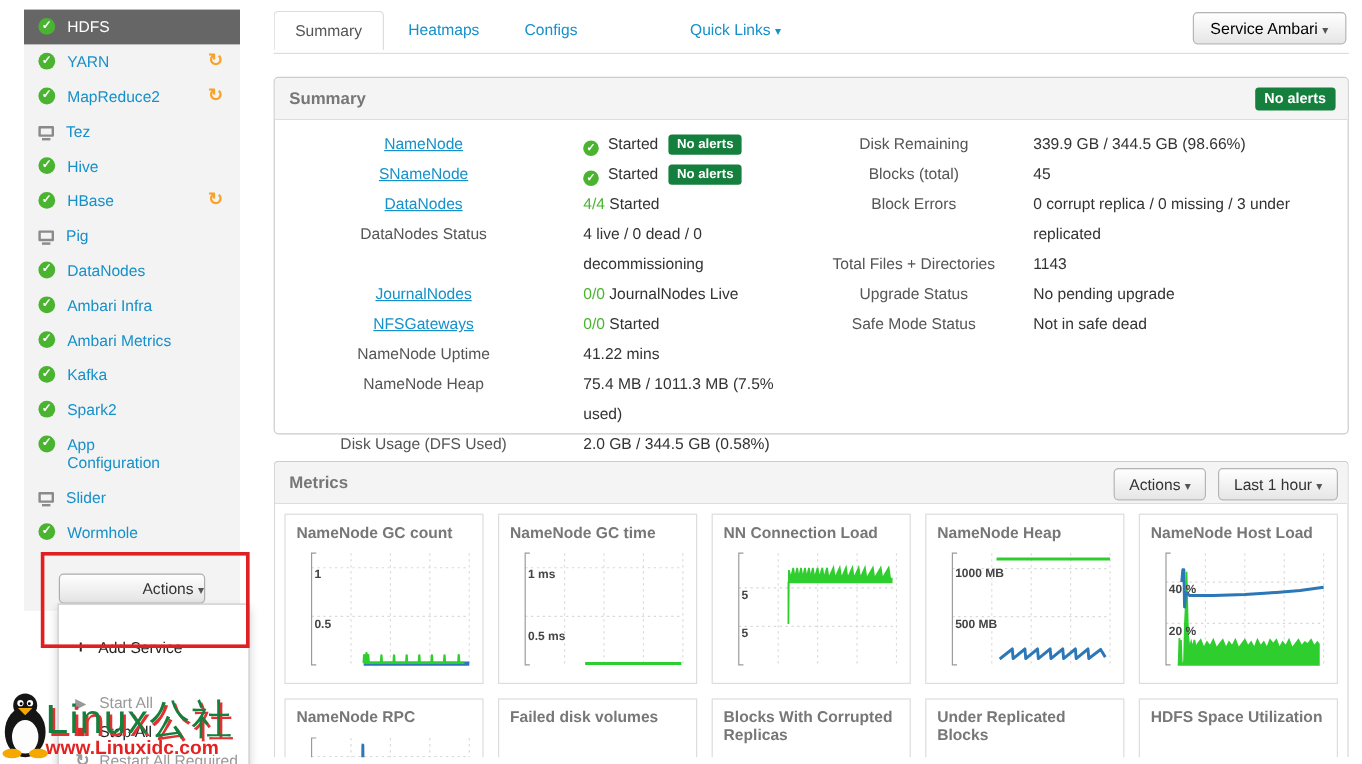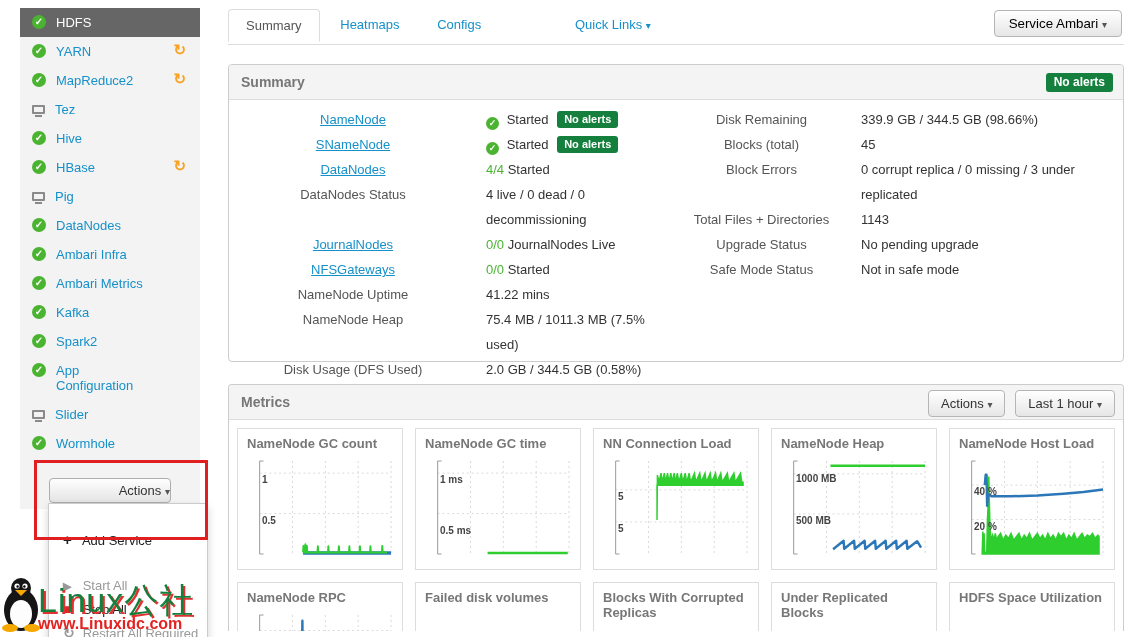--- a/index.html
+++ b/index.html
@@ -375,21 +375,21 @@
             <span class="sval">
               
               <span>No pending upgrade</span>
               
             </span>
           </div>
           <div class="srow">
             <span class="slabel">Safe Mode Status</span>
             <span class="sval">
               
-              <span>Not in safe mode</span>
+              <span>Not in safe dead</span>
               
             </span>
           </div>
       </div>
     </div>
   </div>
 
   <div class="panel metrics-panel">
     <div class="panel-head">
       <span>Metrics</span>

